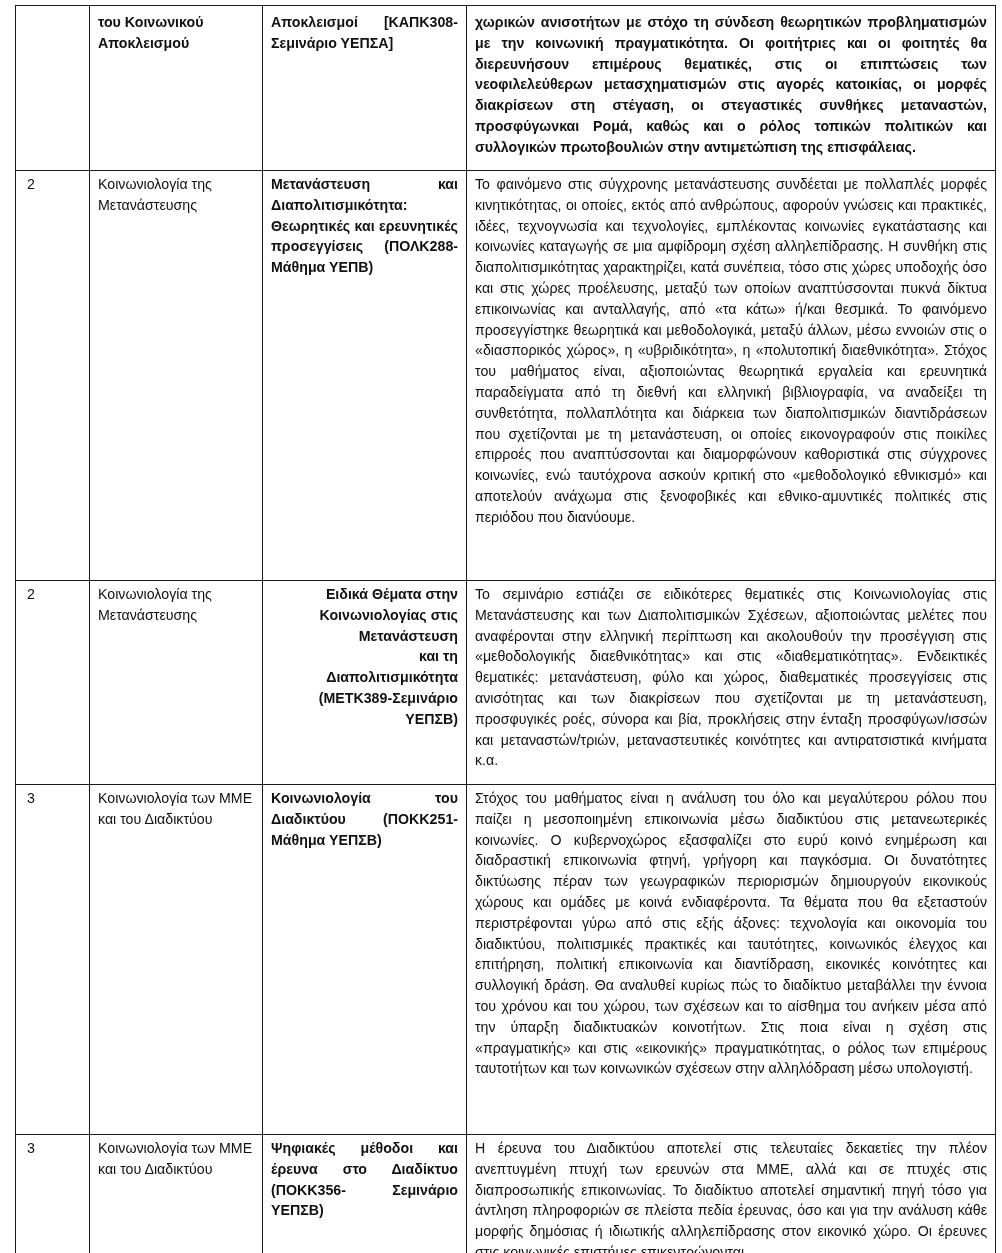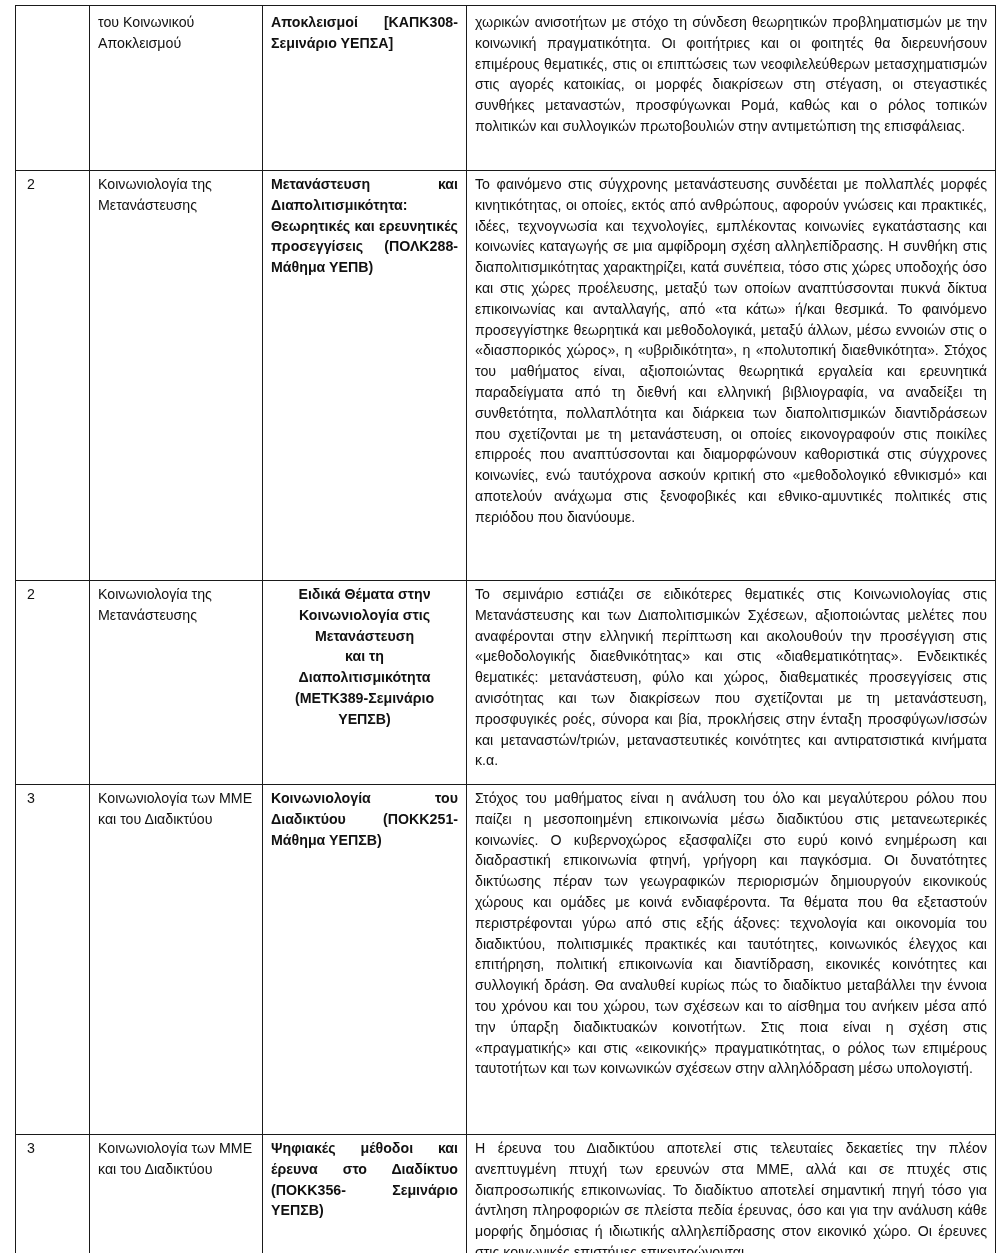--- a/index.html
+++ b/index.html
@@ -12,21 +12,21 @@
     font-size: 14.2px; line-height: 20.8px; color: #111;
   }
   .tbl td {
     border: 1.5px solid #1a1a1a; vertical-align: top;
     padding: 1px 8px 8px 8px;
   }
   .tbl td.c1 { width: 54px; padding-left: 11px; }
   .tbl td.c2 { width: 156px; }
   .tbl td.c3 { width: 187px; font-weight: bold; text-align: justify; }
   .tbl td.c4 { width: 512px; text-align: justify; }
-  .tbl tr.first td { border-top: 1.5px solid #1a1a1a; }
+  .tbl tr.first td { border-top: 1.5px solid #1a1a1a; font-weight: bold; }
   .tbl tr.last td { border-bottom: none; }
   .r0 td { height: 150px; padding-top: 6px; }
   .r1 td { height: 398px; padding-top: 3px; }
   .r2 td { height: 192px; padding-top: 3px; }
   .r3 td { height: 338px; padding-top: 3px; }
   .r4 td { height: 140px; padding-top: 3px; }
 </style>
 </head>
 <body>
 
@@ -40,23 +40,23 @@
     </tr>
     <tr class="r1">
       <td class="c1">2</td>
       <td class="c2">Κοινωνιολογία της Μετανάστευσης</td>
       <td class="c3">Μετανάστευση και Διαπολιτισμικότητα: Θεωρητικές και ερευνητικές προσεγγίσεις (ΠΟΛΚ288-Μάθημα ΥΕΠΒ)</td>
       <td class="c4">Το φαινόμενο στις σύγχρονης μετανάστευσης συνδέεται με πολλαπλές μορφές κινητικότητας, οι οποίες, εκτός από ανθρώπους, αφορούν γνώσεις και πρακτικές, ιδέες, τεχνογνωσία και τεχνολογίες, εμπλέκοντας κοινωνίες εγκατάστασης και κοινωνίες καταγωγής σε μια αμφίδρομη σχέση αλληλεπίδρασης. Η συνθήκη στις διαπολιτισμικότητας χαρακτηρίζει, κατά συνέπεια, τόσο στις χώρες υποδοχής όσο και στις χώρες προέλευσης, μεταξύ των οποίων αναπτύσσονται πυκνά δίκτυα επικοινωνίας και ανταλλαγής, από «τα κάτω» ή/και θεσμικά. Το φαινόμενο προσεγγίστηκε θεωρητικά και μεθοδολογικά, μεταξύ άλλων, μέσω εννοιών στις ο «διασπορικός χώρος», η «υβριδικότητα», η «πολυτοπική διαεθνικότητα». Στόχος του μαθήματος είναι, αξιοποιώντας θεωρητικά εργαλεία και ερευνητικά παραδείγματα από τη διεθνή και ελληνική βιβλιογραφία, να αναδείξει τη συνθετότητα, πολλαπλότητα και διάρκεια των διαπολιτισμικών διαντιδράσεων που σχετίζονται με τη μετανάστευση, οι οποίες εικονογραφούν στις ποικίλες επιρροές που αναπτύσσονται και διαμορφώνουν καθοριστικά στις σύγχρονες κοινωνίες, ενώ ταυτόχρονα ασκούν κριτική στο «μεθοδολογικό εθνικισμό» και αποτελούν ανάχωμα στις ξενοφοβικές και εθνικο-αμυντικές πολιτικές στις περιόδου που διανύουμε.</td>
     </tr>
     <tr class="r2">
       <td class="c1">2</td>
       <td class="c2">Κοινωνιολογία της Μετανάστευσης</td>
-      <td class="c3" style="text-align:center">
+      <td class="c3" style="text-align:right">
         <div>Ειδικά Θέματα στην</div>
-        <div>Κοινωνιολογία στις</div>
+        <div>Κοινωνιολογίας στις</div>
         <div>Μετανάστευση</div>
         <div>και τη</div>
         <div>Διαπολιτισμικότητα</div>
         <div>(ΜΕΤΚ389-Σεμινάριο</div>
         <div>ΥΕΠΣΒ)</div>
       </td>
       <td class="c4">Το σεμινάριο εστιάζει σε ειδικότερες θεματικές στις Κοινωνιολογίας στις Μετανάστευσης και των Διαπολιτισμικών Σχέσεων, αξιοποιώντας μελέτες που αναφέρονται στην ελληνική περίπτωση και ακολουθούν την προσέγγιση στις «μεθοδολογικής διαεθνικότητας» και στις «διαθεματικότητας». Ενδεικτικές θεματικές: μετανάστευση, φύλο και χώρος, διαθεματικές προσεγγίσεις στις ανισότητας και των διακρίσεων που σχετίζονται με τη μετανάστευση, προσφυγικές ροές, σύνορα και βία, προκλήσεις στην ένταξη προσφύγων/ισσών και μεταναστών/τριών, μεταναστευτικές κοινότητες και αντιρατσιστικά κινήματα κ.α.</td>
     </tr>
     <tr class="r3">
       <td class="c1">3</td>

